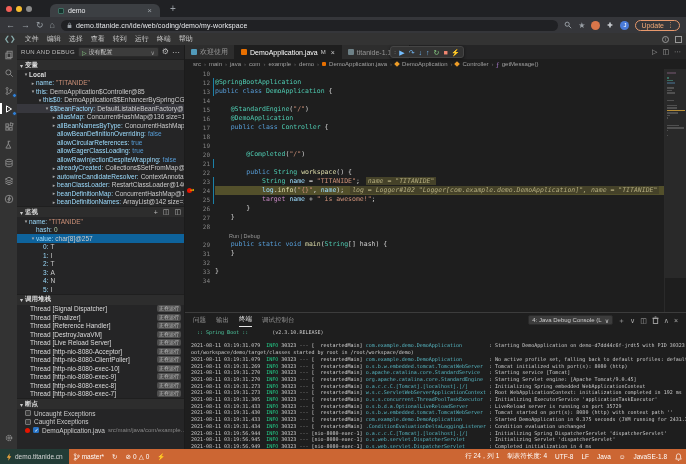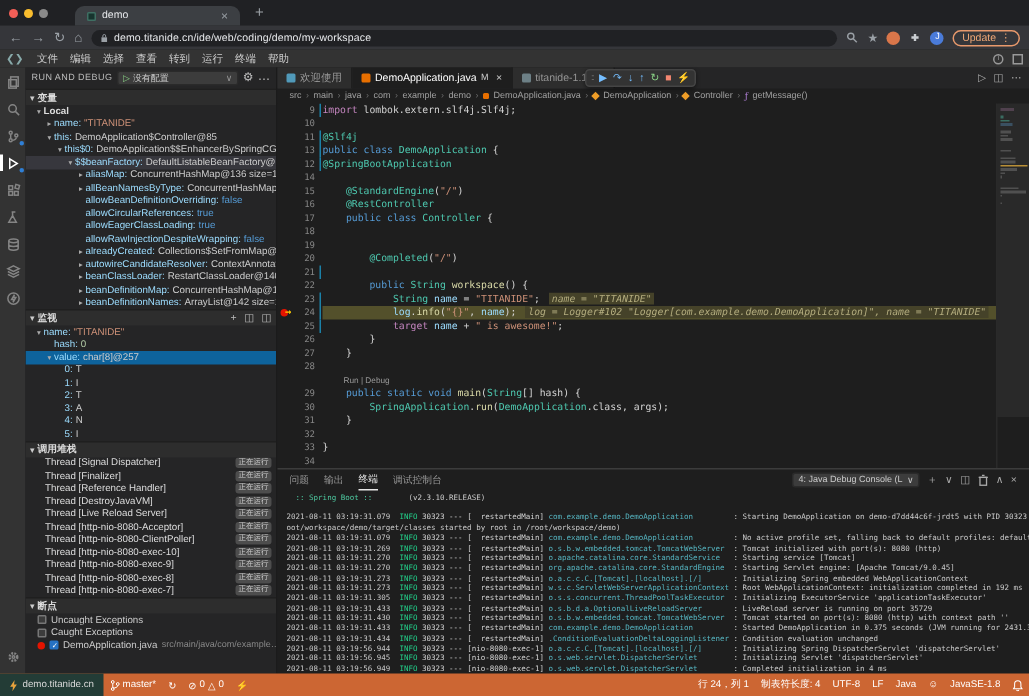--- a/index.html
+++ b/index.html
@@ -541,43 +541,40 @@
         <span>DemoApplication</span>
         <span class="bsep">›</span>
         <span class="bicon class"></span>
         <span>Controller</span>
         <span class="bsep">›</span>
         <span class="bicon method">ƒ</span>
         <span>getMessage()</span>
       </div>
     <div class="codewrap">
       <div class="codecol" id="code-lines">
-          <div class="crow"><span class="gut mod"><span class="ln">9</span></span><span class="ctext"><span class="tk-k">import</span><span class="tk-d"> lombok.extern.slf4j.Slf4j;</span></span></div>
           <div class="crow"><span class="gut"><span class="ln">10</span></span><span class="ctext"></span></div>
-          <div class="crow"><span class="gut mod"><span class="ln">11</span></span><span class="ctext"><span class="tk-t">@Slf4j</span></span></div>
+          <div class="crow"><span class="gut mod"><span class="ln">12</span></span><span class="ctext"><span class="tk-t">@SpringBootApplication</span></span></div>
           <div class="crow"><span class="gut mod"><span class="ln">13</span></span><span class="ctext"><span class="tk-b">public class </span><span class="tk-t">DemoApplication</span><span class="tk-d"> {</span></span></div>
-          <div class="crow"><span class="gut mod"><span class="ln">12</span></span><span class="ctext"><span class="tk-t">@SpringBootApplication</span></span></div>
           <div class="crow"><span class="gut"><span class="ln">14</span></span><span class="ctext"></span></div>
           <div class="crow"><span class="gut"><span class="ln">15</span></span><span class="ctext"><span class="tk-d">    </span><span class="tk-t">@StandardEngine</span><span class="tk-d">(</span><span class="tk-s">"/"</span><span class="tk-d">)</span></span></div>
-          <div class="crow"><span class="gut"><span class="ln">16</span></span><span class="ctext"><span class="tk-d">    </span><span class="tk-t">@RestController</span></span></div>
+          <div class="crow"><span class="gut"><span class="ln">16</span></span><span class="ctext"><span class="tk-d">    </span><span class="tk-t">@DemoApplication</span></span></div>
           <div class="crow"><span class="gut"><span class="ln">17</span></span><span class="ctext"><span class="tk-d">    </span><span class="tk-b">public class </span><span class="tk-t">Controller</span><span class="tk-d"> {</span></span></div>
           <div class="crow"><span class="gut"><span class="ln">18</span></span><span class="ctext"></span></div>
           <div class="crow"><span class="gut"><span class="ln">19</span></span><span class="ctext"></span></div>
           <div class="crow"><span class="gut"><span class="ln">20</span></span><span class="ctext"><span class="tk-d">        </span><span class="tk-t">@Completed</span><span class="tk-d">(</span><span class="tk-s">"/"</span><span class="tk-d">)</span></span></div>
           <div class="crow"><span class="gut mod"><span class="ln">21</span></span><span class="ctext"></span></div>
           <div class="crow"><span class="gut"><span class="ln">22</span></span><span class="ctext"><span class="tk-d">        </span><span class="tk-b">public </span><span class="tk-t">String</span><span class="tk-d"> </span><span class="tk-m">workspace</span><span class="tk-d">() {</span></span></div>
           <div class="crow"><span class="gut mod"><span class="ln">23</span></span><span class="ctext"><span class="tk-d">            </span><span class="tk-t">String</span><span class="tk-d"> </span><span class="tk-v">name</span><span class="tk-d"> = </span><span class="tk-s">"TITANIDE"</span><span class="tk-d">;</span><span class="hint">name = "TITANIDE"</span></span></div>
           <div class="crow hl"><span class="gut mod"><span class="bpdot"></span><span class="dbgarrow">→</span><span class="ln">24</span></span><span class="ctext"><span class="tk-d">            </span><span class="tk-v">log</span><span class="tk-d">.</span><span class="tk-m">info</span><span class="tk-d">(</span><span class="tk-s">"{}"</span><span class="tk-d">, </span><span class="tk-v">name</span><span class="tk-d">);</span><span class="hint">log = Logger#102 "Logger[com.example.demo.DemoApplication]", name = "TITANIDE"</span></span></div>
           <div class="crow"><span class="gut mod"><span class="ln">25</span></span><span class="ctext"><span class="tk-d">            </span><span class="tk-k">target</span><span class="tk-d"> </span><span class="tk-v">name</span><span class="tk-d"> + </span><span class="tk-s">" is awesome!"</span><span class="tk-d">;</span></span></div>
           <div class="crow"><span class="gut"><span class="ln">26</span></span><span class="ctext"><span class="tk-d">        }</span></span></div>
           <div class="crow"><span class="gut"><span class="ln">27</span></span><span class="ctext"><span class="tk-d">    }</span></span></div>
           <div class="crow"><span class="gut"><span class="ln">28</span></span><span class="ctext"></span></div>
           <div class="crow lens"><span class="gut"></span><span class="lens-t">Run | Debug</span></div>
           <div class="crow"><span class="gut"><span class="ln">29</span></span><span class="ctext"><span class="tk-d">    </span><span class="tk-b">public static void </span><span class="tk-m">main</span><span class="tk-d">(</span><span class="tk-t">String</span><span class="tk-d">[] hash) {</span></span></div>
-          <div class="crow"><span class="gut"><span class="ln">30</span></span><span class="ctext"><span class="tk-d">        </span><span class="tk-t">SpringApplication</span><span class="tk-d">.</span><span class="tk-m">run</span><span class="tk-d">(</span><span class="tk-t">DemoApplication</span><span class="tk-d">.class, args);</span></span></div>
           <div class="crow"><span class="gut"><span class="ln">31</span></span><span class="ctext"><span class="tk-d">    }</span></span></div>
           <div class="crow"><span class="gut"><span class="ln">32</span></span><span class="ctext"></span></div>
           <div class="crow"><span class="gut"><span class="ln">33</span></span><span class="ctext"><span class="tk-d">}</span></span></div>
           <div class="crow"><span class="gut"><span class="ln">34</span></span><span class="ctext"></span></div>
         </div>
       <div class="minimap" id="minimap">
           <div class="mmbar" style="width: 9.24px; background: rgb(106, 77, 102);"></div>
           <div class="mmbar" style="width: 0px; background: rgb(106, 106, 106);"></div>
           <div class="mmbar" style="width: 1.68px; background: rgb(63, 163, 138);"></div>
           <div class="mmbar" style="width: 6.16px; background: rgb(63, 163, 138);"></div>

